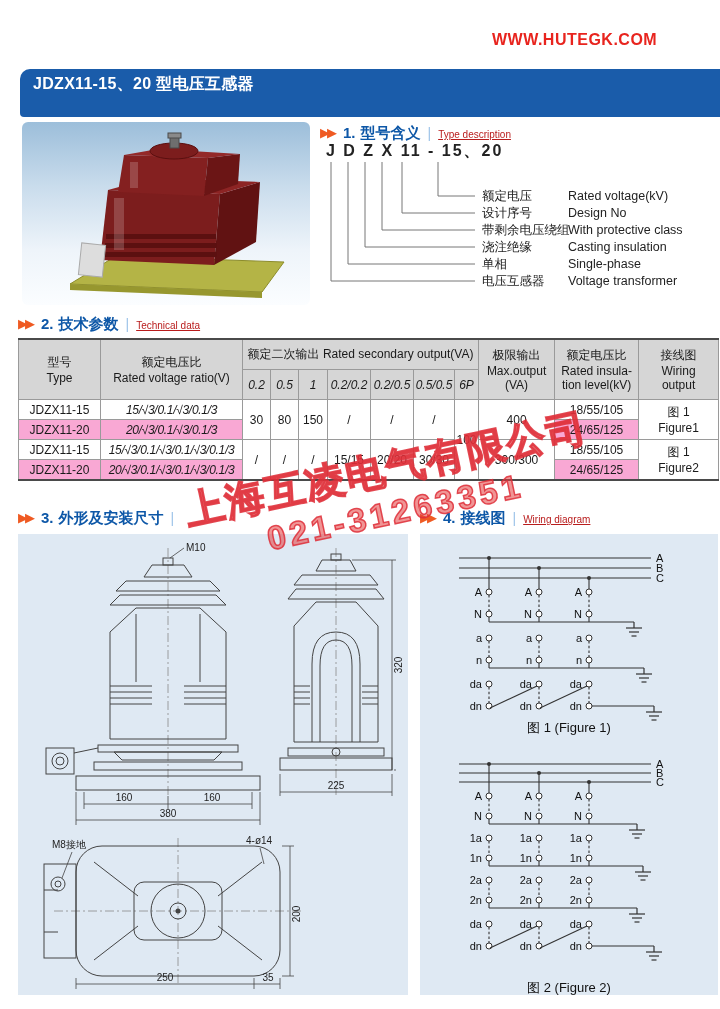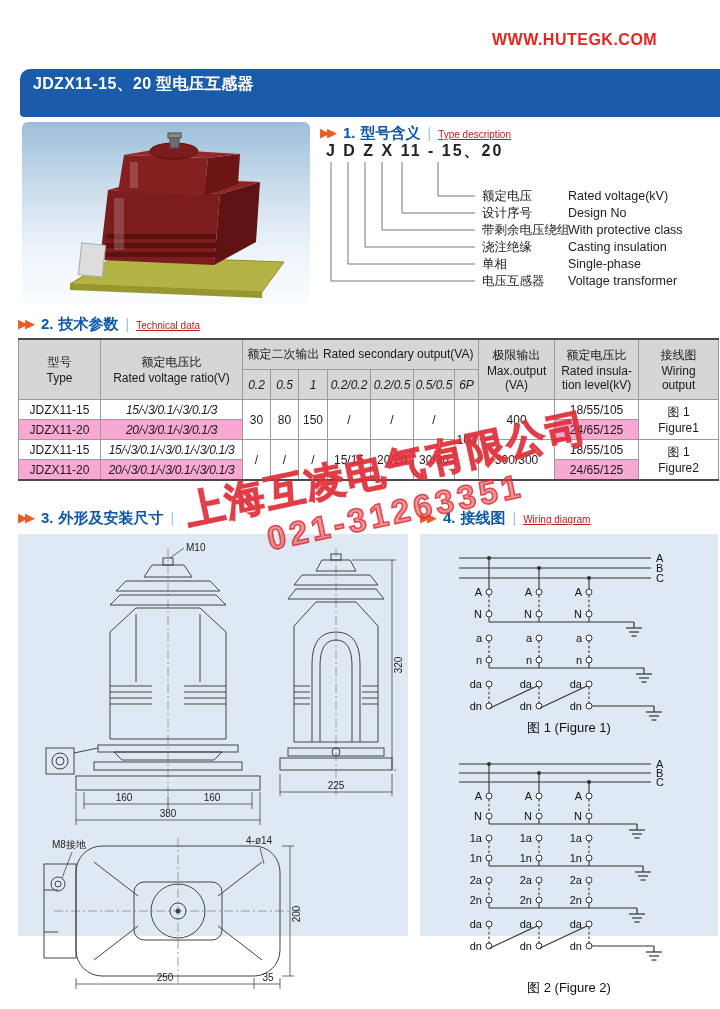--- a/index.html
+++ b/index.html
@@ -34,21 +34,21 @@
   td.alt{background:#f9a8d4;}
   td.merged{background:#fff;}
   td.ratio{font-size:10.5px;letter-spacing:-0.3px;font-style:italic;}
   .thsub{font-size:11.5px;font-style:italic;}
   
   .wm{position:absolute;left:150px;top:442px;width:480px;text-align:center;transform:rotate(-12deg);
       z-index:30;pointer-events:none;color:rgba(228,62,62,.55);-webkit-text-stroke:1.5px rgba(222,45,55,.85);}
   .wm .w1{font-size:39px;font-weight:900;letter-spacing:2px;}
   .wm .w2{font-size:33px;font-weight:900;letter-spacing:4px;margin-top:-2px;}
   
-  .panel{position:absolute;top:534px;height:402px;background:#dfe9f3;}
+  .panel{position:absolute;top:534px;height:461px;background:#dfe9f3;}
   #panel-dim{left:18px;width:390px;}
   #panel-wire{left:420px;width:298px;text-align:center;}
   
   svg text{font-family:"Liberation Sans","DejaVu Sans",sans-serif;}
   .ln{stroke:#444;stroke-width:1;fill:none;}
   .cl{stroke:#888;stroke-width:.8;fill:none;stroke-dasharray:9 3 2 3;}
   .dim{stroke:#444;stroke-width:.8;fill:none;}
   .dtxt{font-size:10px;fill:#222;}
   .wlab{font-size:11px;fill:#111;}
   .wcap{font-size:13px;fill:#111;}

